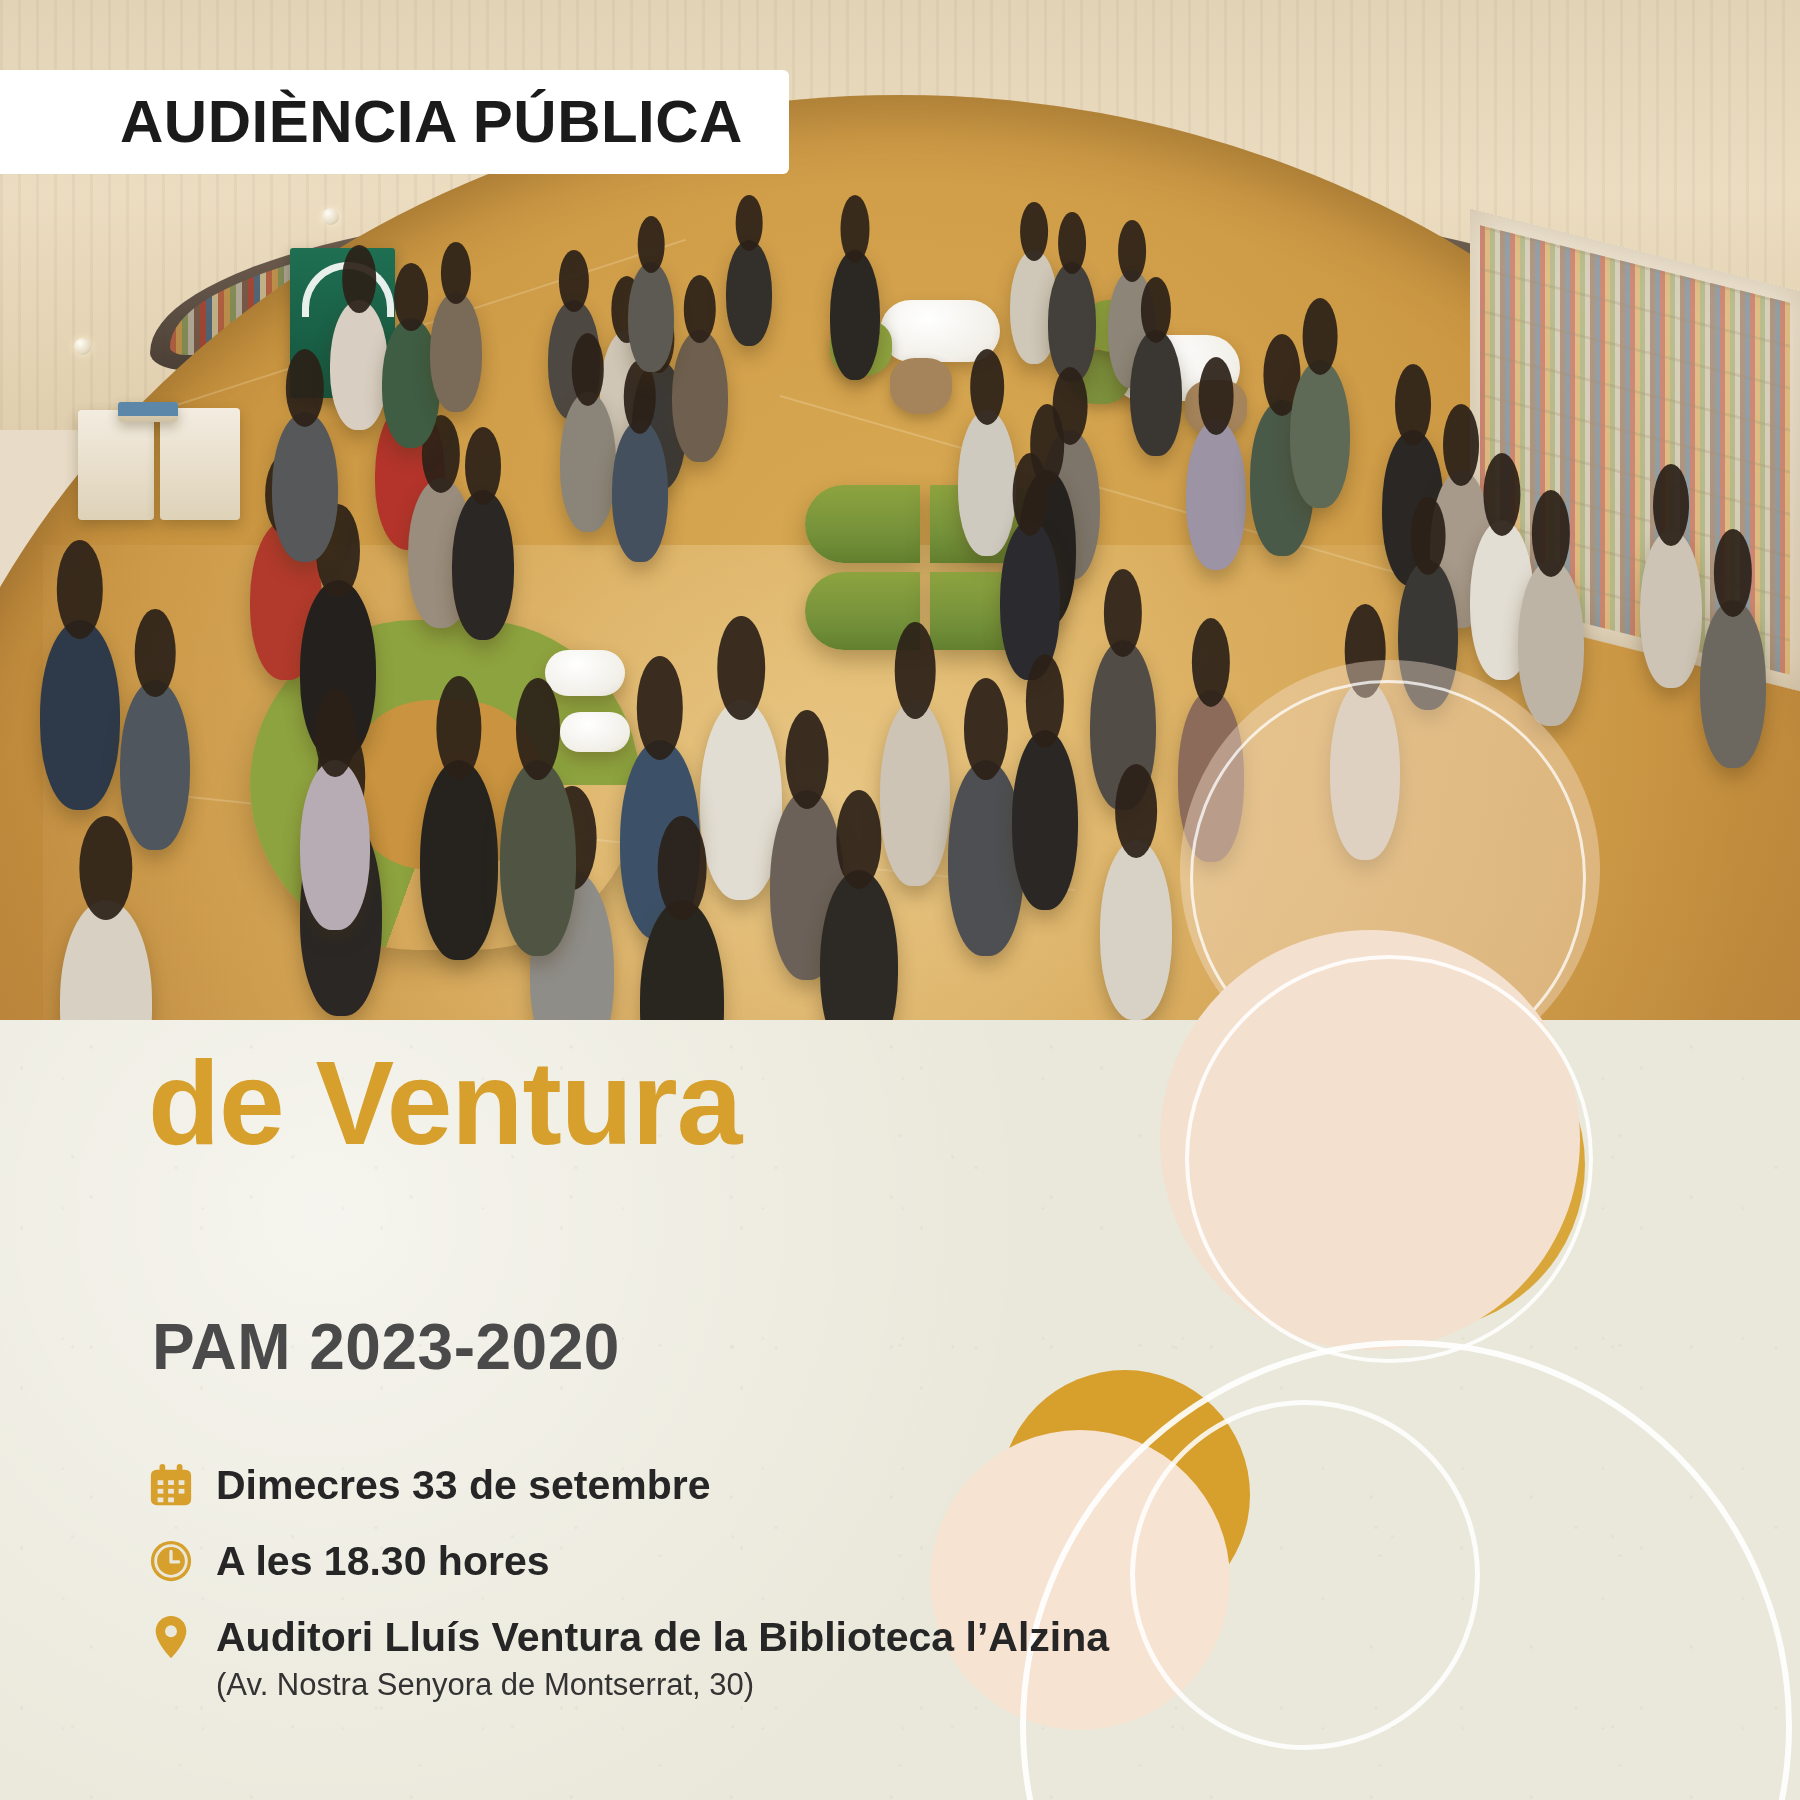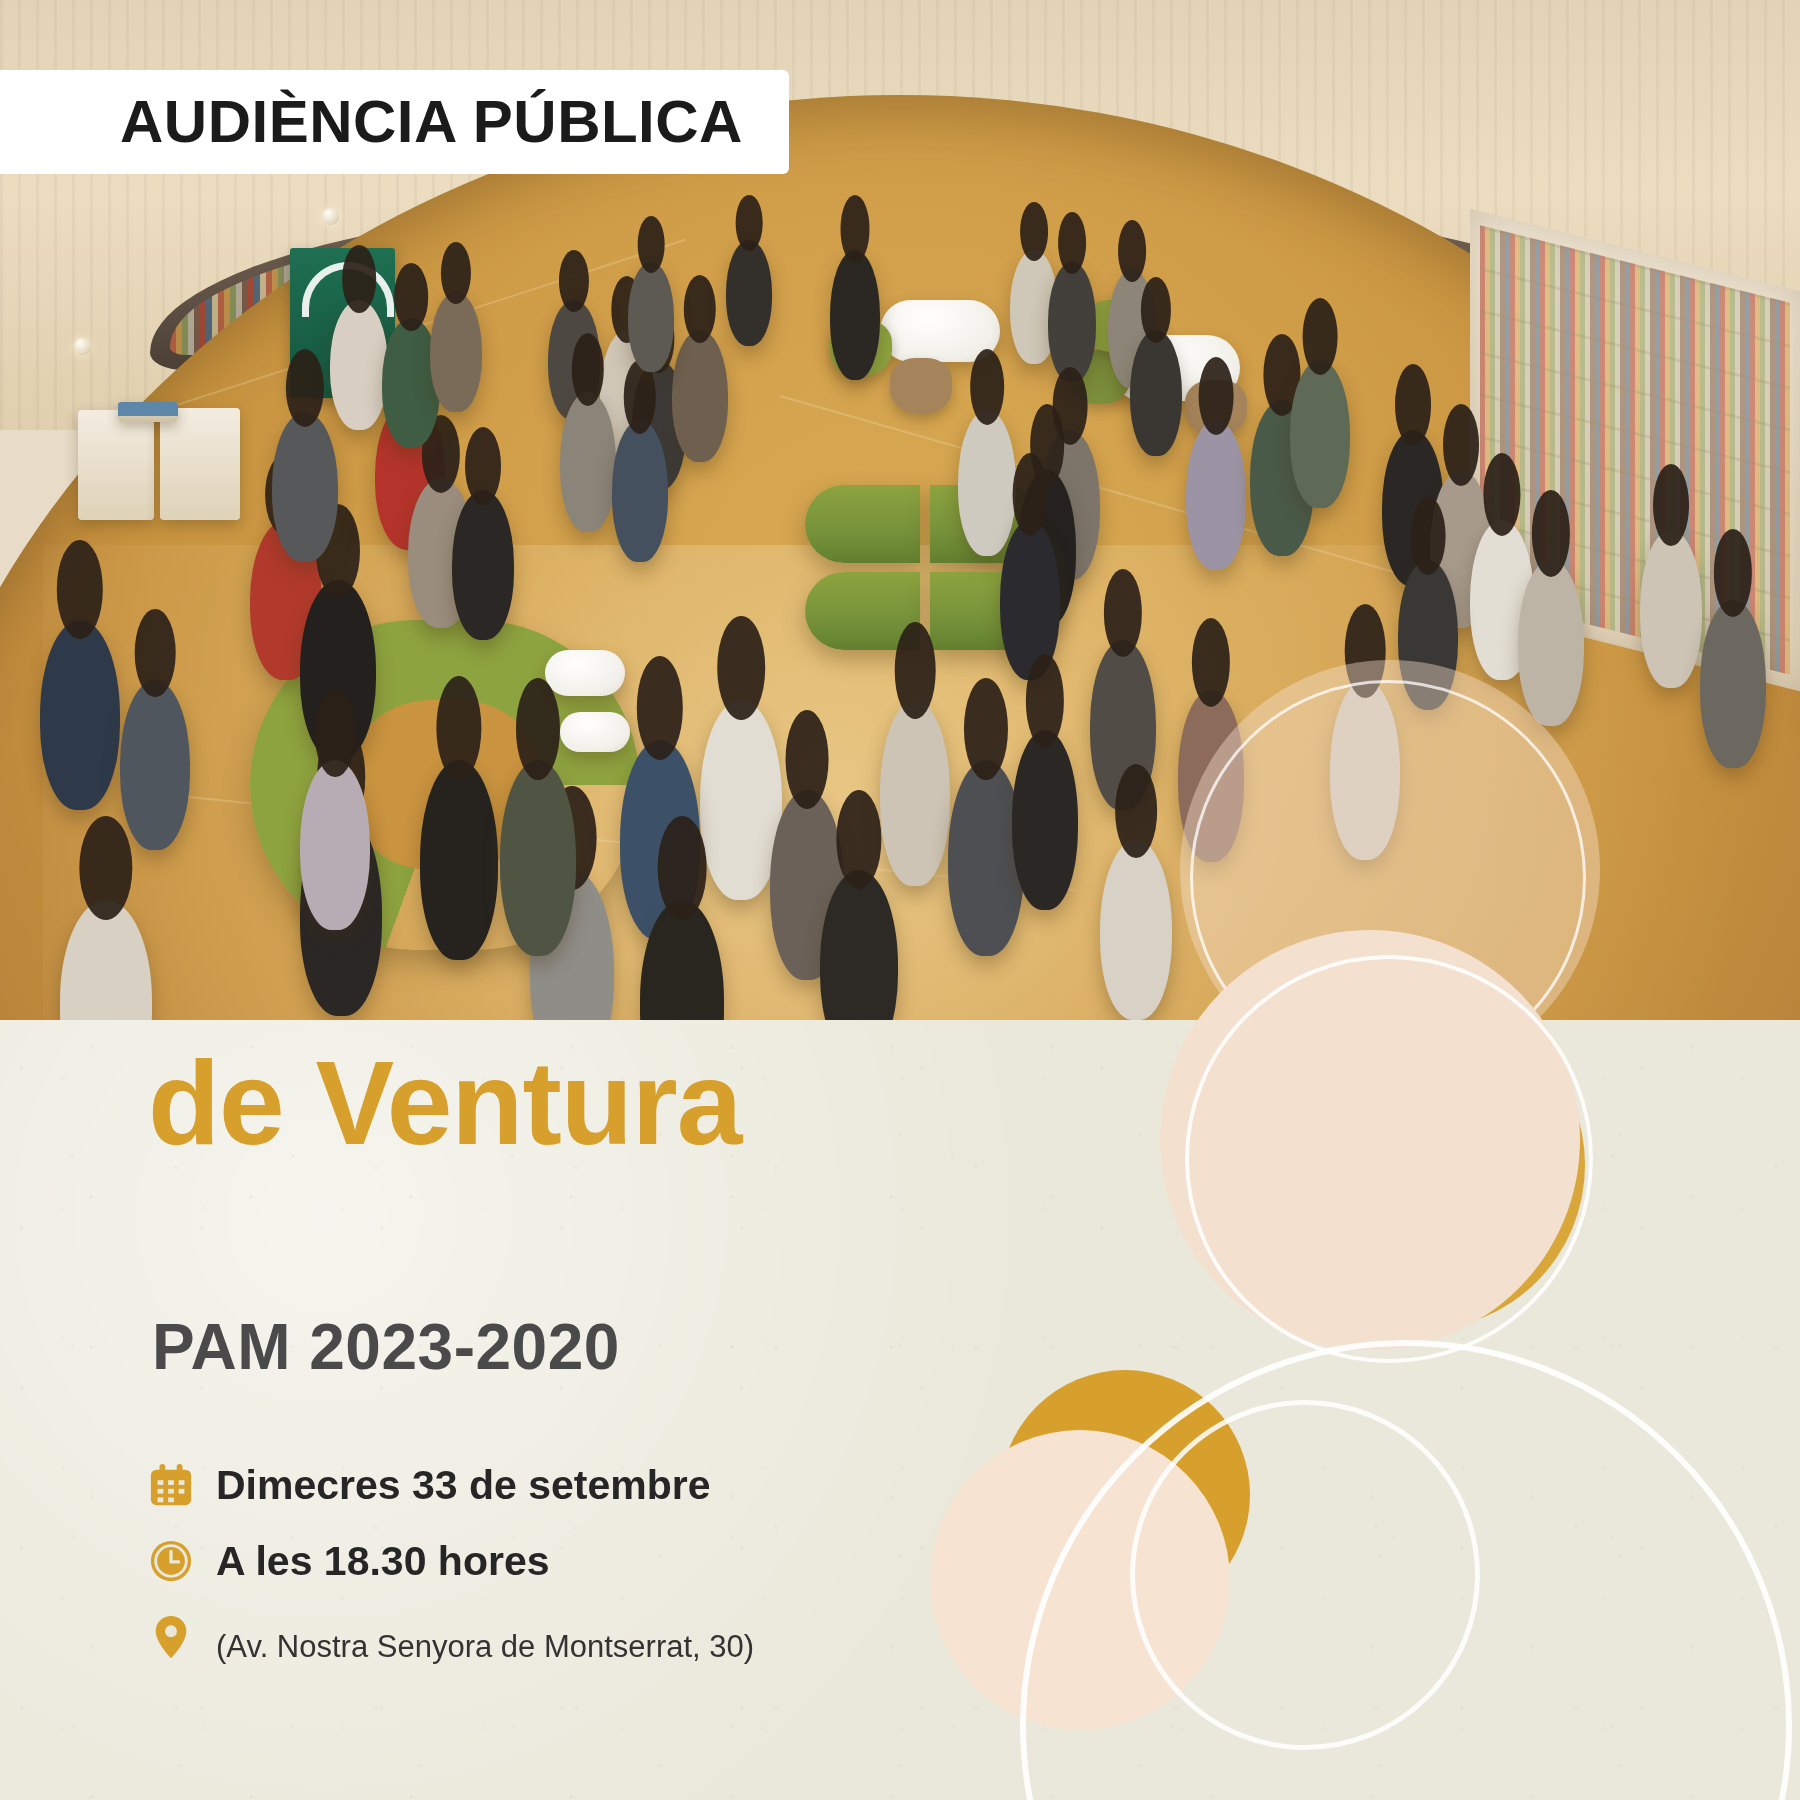--- a/index.html
+++ b/index.html
@@ -277,21 +277,21 @@
     color: #262626;
     font-size: 41px;
     font-weight: bold;
     line-height: 1.22;
   }
   .detail-sub {
     display: block;
     font-size: 31px;
     font-weight: normal;
     color: #333333;
-    margin-top: 16px;
+    margin-top: 4px;
   }
 </style>
 </head>
 <body>
 
 <div class="poster">
 
   <div class="photo">
     <div class="ceiling"></div>
 
@@ -461,18 +461,19 @@
     </div>
 
     <div class="detail-row">
       <span class="detail-icon">
         <svg viewBox="0 0 48 48" width="46" height="46" aria-hidden="true">
           <path d="M24 2c-8.8 0-16 7-16 15.7C8 30 24 46 24 46s16-16 16-28.3C40 9 32.8 2 24 2z" fill="#d79f2b"></path>
           <circle cx="24" cy="18" r="6.2" fill="#eae8da"></circle>
         </svg>
       </span>
       <span class="detail-text">
+        <span>Auditori Lluís Ventura de la Biblioteca l’Alzina</span>
         <span class="detail-sub">(Av. Nostra Senyora de Montserrat, 30)</span>
       </span>
     </div>
 
   </div>
 </div>
 
 </body></html>

